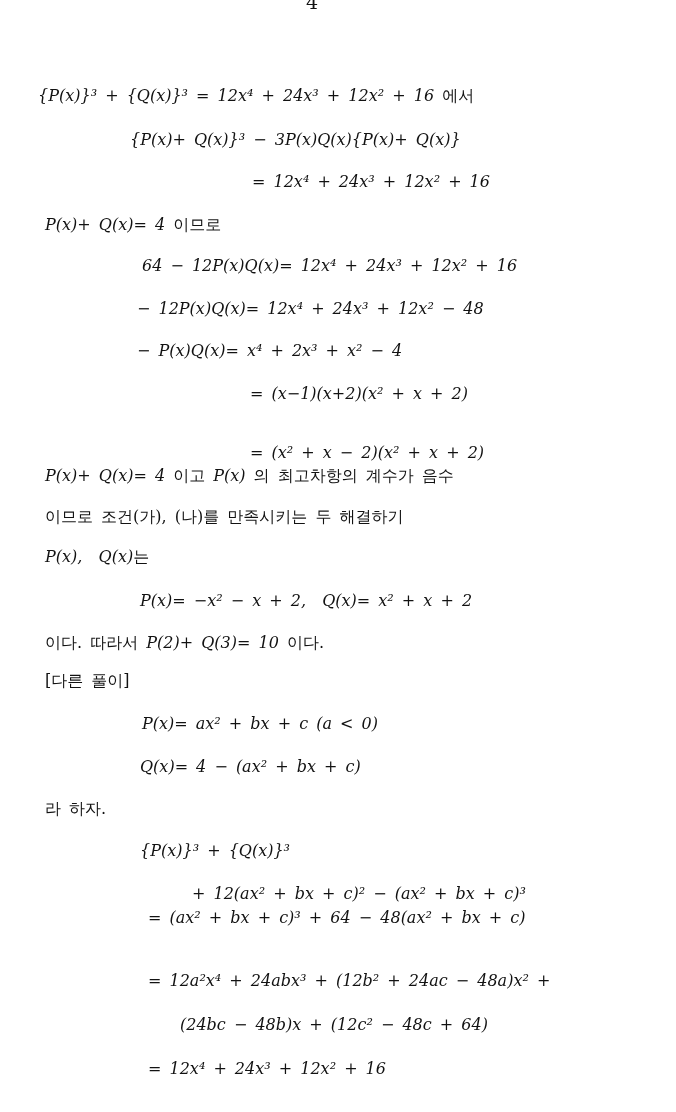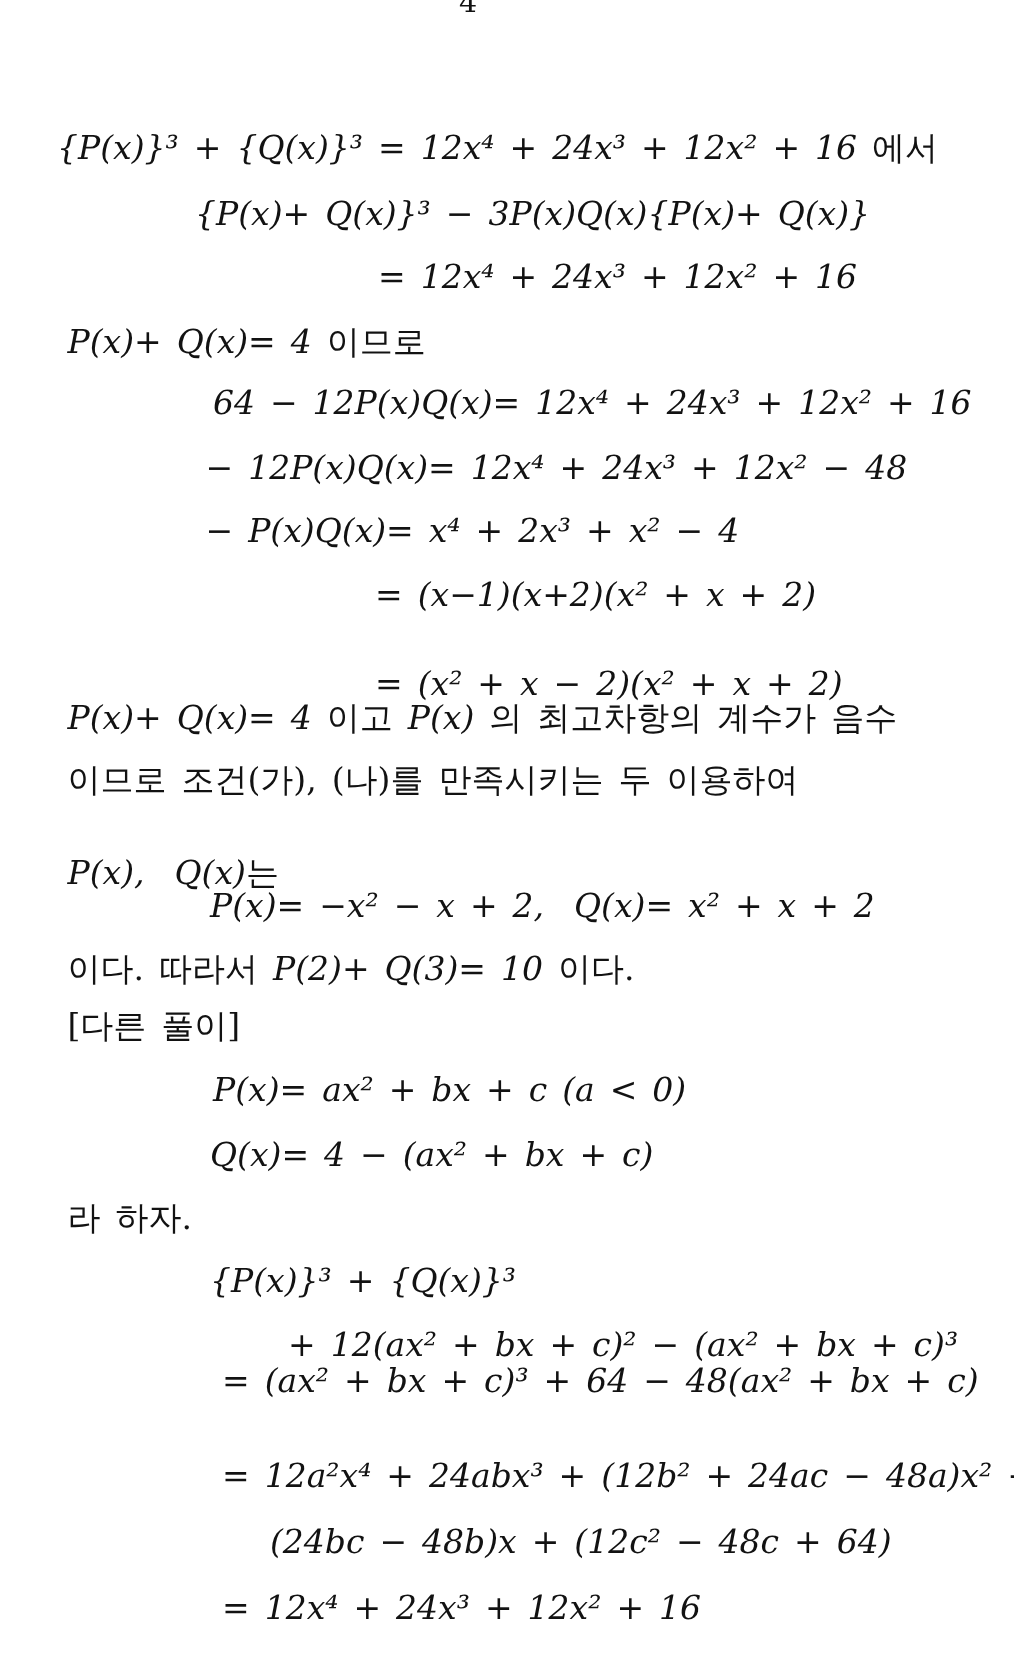--- a/index.html
+++ b/index.html
@@ -23,41 +23,41 @@
     position: absolute;
     top: 42px;
     left: 15px;
     font-size: 24px;
     white-space: pre;
     word-spacing: 5px;
   }
   .prob-num { margin-right: 9px; }
   .line {
     position: absolute;
-    font-size: 22px;
+    font-size: 16px;
     line-height: 1.25;
     white-space: pre;
     word-spacing: 3px;
   }
   .math { font-style: italic; }
   .kor  { font-style: normal; }
   .korb { font-style: normal; font-weight: normal; }
   
   .l0  { left: 38px;  top: 86px;  }
   .l1  { left: 130px; top: 130px; }
   .l2  { left: 252px; top: 172px; }
   .l3  { left: 45px;  top: 215px; }
   .l4  { left: 142px; top: 256px; }
   .l5  { left: 137px; top: 299px; }
   .l6  { left: 137px; top: 341px; }
   .l7  { left: 250px; top: 384px; }
   .l8  { left: 250px; top: 443px; }
   .l9  { left: 45px;  top: 466px; }
   .l10 { left: 45px;  top: 507px; }
-  .l11 { left: 45px;  top: 547px; margin-top: 22px; }
+  .l11 { left: 45px;  top: 547px; }
   .l12 { left: 140px; top: 591px; }
   .l13 { left: 45px;  top: 633px; }
   .l14 { left: 45px;  top: 671px; }
   .l15 { left: 142px; top: 714px; }
   .l16 { left: 140px; top: 757px; }
   .l17 { left: 45px;  top: 799px; text-align: center; }
   .l18 { left: 140px; top: 841px; }
   .l19 { left: 148px; top: 908px; }
   .l20 { left: 192px; top: 884px; }
   .l21 { left: 148px; top: 971px; }
@@ -75,21 +75,21 @@
       <div class="line l0"><span class="math">{P(x)}³ + {Q(x)}³ = 12x⁴ + 24x³ + 12x² + 16 </span><span class="kor">에서</span></div>
       <div class="line l1"><span class="math">{P(x)+ Q(x)}³ − 3P(x)Q(x){P(x)+ Q(x)}</span></div>
       <div class="line l2"><span class="math">= 12x⁴ + 24x³ + 12x² + 16</span></div>
       <div class="line l3"><span class="math">P(x)+ Q(x)= 4 </span><span class="kor">이므로</span></div>
       <div class="line l4"><span class="math">64 − 12P(x)Q(x)= 12x⁴ + 24x³ + 12x² + 16</span></div>
       <div class="line l5"><span class="math">− 12P(x)Q(x)= 12x⁴ + 24x³ + 12x² − 48</span></div>
       <div class="line l6"><span class="math">− P(x)Q(x)= x⁴ + 2x³ + x² − 4</span></div>
       <div class="line l7"><span class="math">= (x−1)(x+2)(x² + x + 2)</span></div>
       <div class="line l8"><span class="math">= (x² + x − 2)(x² + x + 2)</span></div>
       <div class="line l9"><span class="math">P(x)+ Q(x)= 4 </span><span class="kor">이고 </span><span class="math">P(x) </span><span class="kor">의 최고차항의 계수가 음수</span></div>
-      <div class="line l10"><span class="kor">이므로 조건(가), (나)를 만족시키는 두 이용하여</span></div>
+      <div class="line l10"><span class="kor">이므로 조건(가), (나)를 만족시키는 두 해결하기</span></div>
       <div class="line l11"><span class="math">P(x),  Q(x)</span><span class="kor">는</span></div>
       <div class="line l12"><span class="math">P(x)= −x² − x + 2,  Q(x)= x² + x + 2</span></div>
       <div class="line l13"><span class="kor">이다. 따라서 </span><span class="math">P(2)+ Q(3)= 10 </span><span class="kor">이다.</span></div>
       <div class="line l14"><span class="korb">[다른 풀이]</span></div>
       <div class="line l15"><span class="math">P(x)= ax² + bx + c (a &lt; 0)</span></div>
       <div class="line l16"><span class="math">Q(x)= 4 − (ax² + bx + c)</span></div>
       <div class="line l17"><span class="kor">라 하자.</span></div>
       <div class="line l18"><span class="math">{P(x)}³ + {Q(x)}³</span></div>
       <div class="line l19"><span class="math">= (ax² + bx + c)³ + 64 − 48(ax² + bx + c)</span></div>
       <div class="line l20"><span class="math">+ 12(ax² + bx + c)² − (ax² + bx + c)³</span></div>

